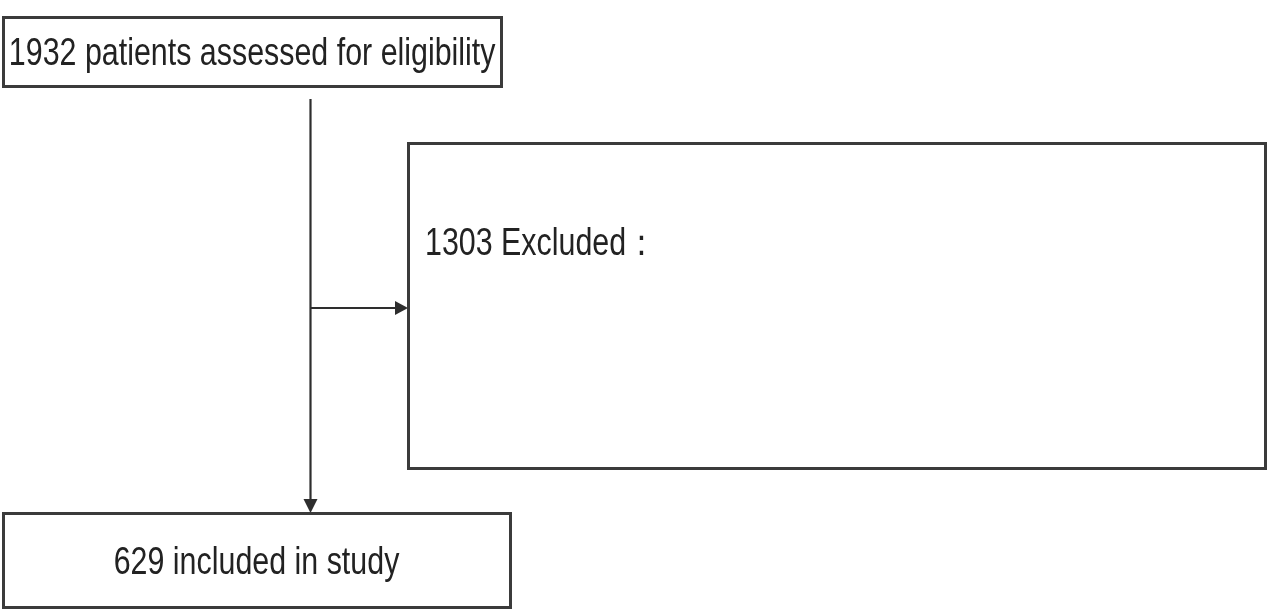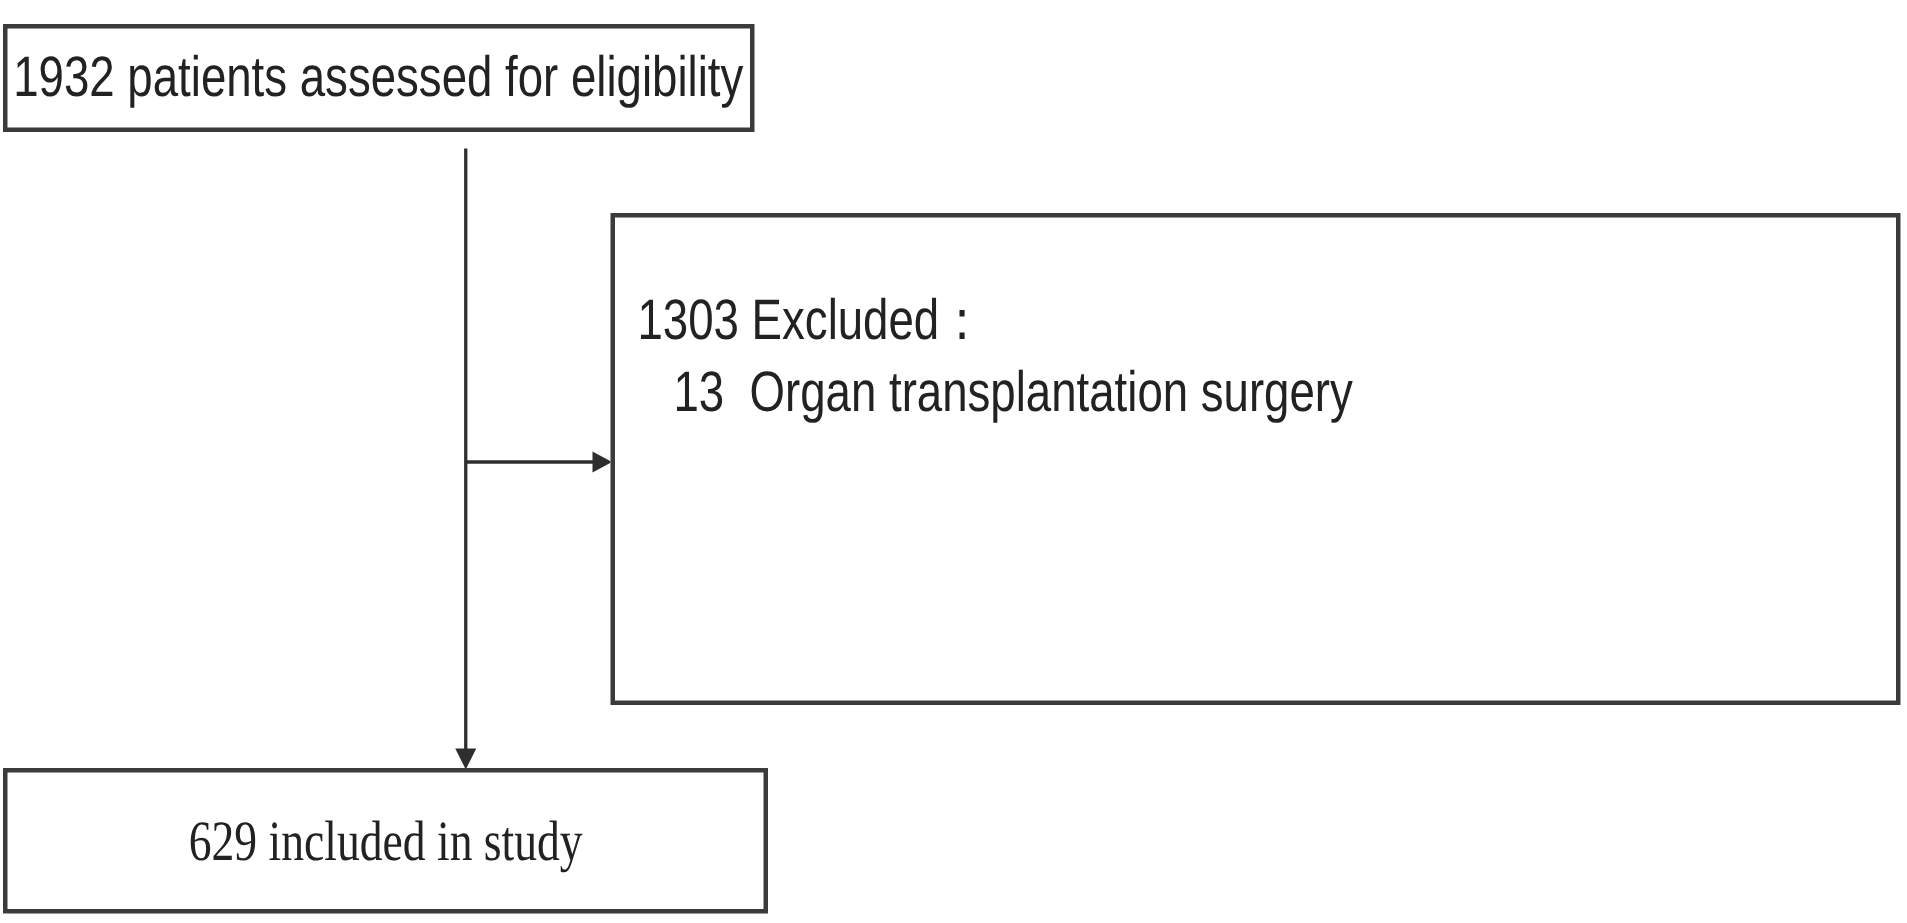--- a/index.html
+++ b/index.html
@@ -34,33 +34,33 @@
     display: flex; align-items: center; justify-content: center; margin-top: 14px;
   }
   .box-excluded {
     left: 407px; top: 142px;
     width: 860px; height: 328px;
     padding: 45px 8px 0 15px;
   }
   .box-bottom {
     left: 2px; top: 512px;
     width: 510px; height: 97px;
-    display: flex; align-items: center; justify-content: center; font-family: Liberation Serif, serif;
+    display: flex; align-items: center; justify-content: center;
   }
   .line-text {
     display: inline-block;
     font-size: 38px;
     line-height: 48px;
     white-space: pre;
     transform: scaleX(0.8);
   }
   .centered .line-text { transform-origin: center center; }
   .box-excluded .line-text { transform-origin: left center; }
   .ex-items { margin-left: 24px; }
-  .ex-line { height: 48px; }
+  .ex-line { height: 48px; margin-top: 28px; }
   .connectors {
     position: absolute;
     left: 0; top: 0;
     width: 1271px; height: 615px;
     pointer-events: none;
   }
   .connectors line {
     stroke: var(--connector);
     stroke-width: 2.2;
   }
@@ -83,23 +83,20 @@
 
   <div class="box box-top centered">
     <span class="line-text">1932 patients assessed for eligibility</span>
   </div>
 
   <div class="box box-excluded">
     <div class="ex-line">
       <span class="line-text">1303 Excluded：</span>
     </div>
     <div class="ex-items">
-      <div class="ex-line">
-        <span class="line-text">13  Organ transplantation surgery</span>
-      </div>
     </div>
   </div>
 
   <div class="box box-bottom centered">
     <span class="line-text">629 included in study</span>
   </div>
 
 </div>
 
 </body></html>

